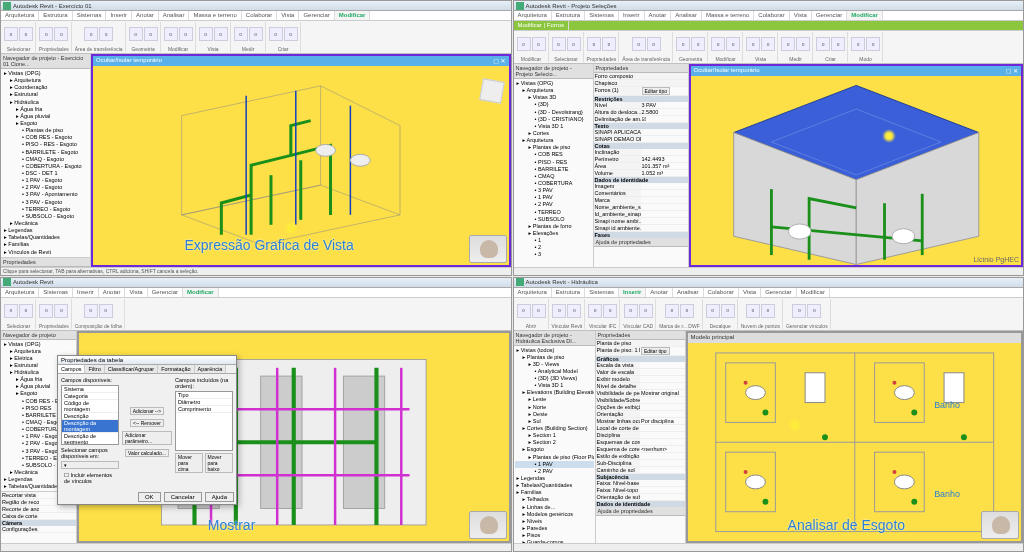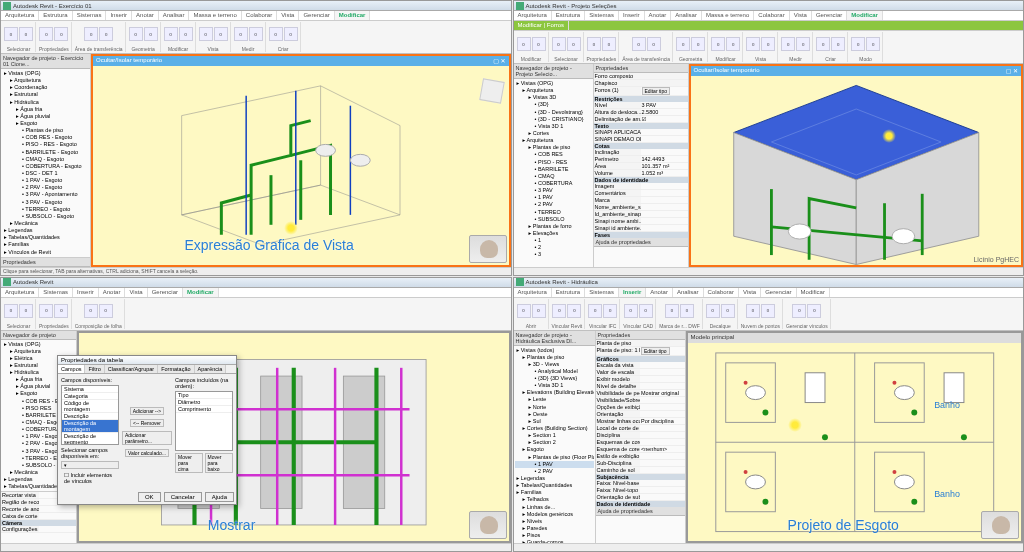--- a/index.html
+++ b/index.html
@@ -115,22 +115,22 @@
     flex: 1;
     overflow: hidden;
   }
   .prop-row { display: flex; border-bottom: 1px solid #eee; }
   .prop-k { flex: 1; padding: 0 1px; background: #f4f4f4; overflow: hidden; white-space: nowrap; }
   .prop-v { flex: 1; padding: 0 1px; overflow: hidden; white-space: nowrap; }
   .prop-section { background: #d0dae4; font-weight: bold; padding: 0 1px; }
   .viewport {
     flex: 1;
     position: relative;
-    background: #fef9c3;
-    border: 2px solid #f97316;
+    background: #fde047;
+    border: 2px solid #6d28d9;
     overflow: hidden;
   }
   .viewport-title {
     position: absolute;
     top: 0; left: 0; right: 0;
     height: 10px;
     background: #5ab0e8;
     color: #fff;
     font-size: 6px;
     padding: 1px 3px;
@@ -1051,19 +1051,19 @@
           <g fill="#d04040">
             <circle cx="40" cy="40" r="2"></circle>
               <circle cx="190" cy="40" r="2"></circle>
             <circle cx="40" cy="130" r="2"></circle>
               <circle cx="190" cy="130" r="2"></circle>
           </g>
           <text x="230" y="65" font-size="9" fill="#2a7fd4">Banho</text>
           <text x="230" y="155" font-size="9" fill="#2a7fd4">Banho</text>
         </svg>
         <div class="cursor-dot" style="left:30%;top:38%"></div>
-        <div class="overlay-label" style="left:30%;bottom:4%">Projeto de Esgoto</div>
+        <div class="overlay-label" style="left:30%;bottom:4%">Analisar de Esgoto</div>
         <div class="webcam"></div>
       </div>
     </div>
   </div>
   <div class="statusbar"></div>
 </div>
 
 </body></html>

